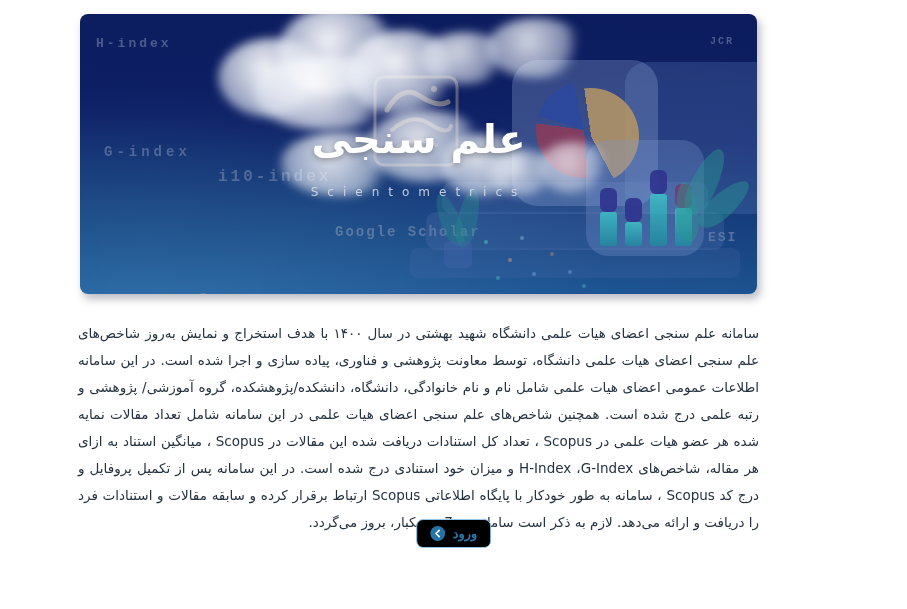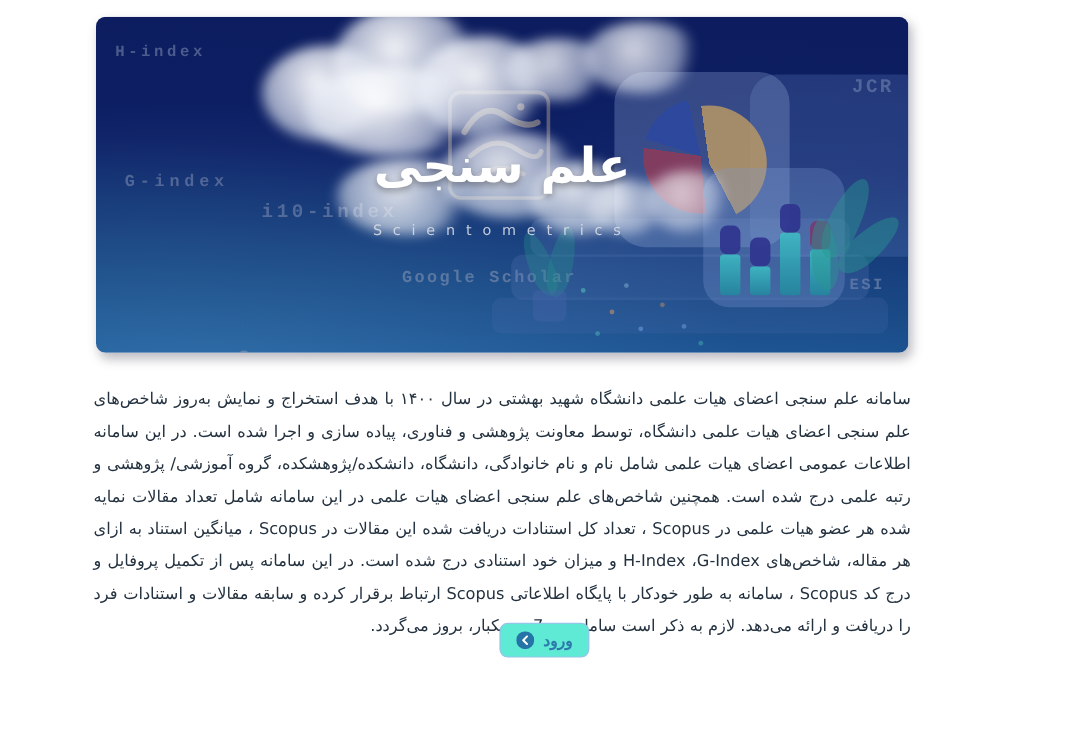--- a/index.html
+++ b/index.html
@@ -16,21 +16,21 @@
             box-shadow: 3px 5px 9px rgba(60,60,80,.35); }
 
   
   .wm { position:absolute; font-weight:bold; color:rgba(128,142,178,.55);
         filter:blur(.6px); white-space:nowrap;font-family:Liberation Mono, monospace; }
   .wm-h   { left:16px;  top:22px;  font-size:13px; letter-spacing:3px; }
   .wm-g   { left:24px;  top:130px; font-size:14px; letter-spacing:4px; }
   .wm-i10 { left:138px; top:154px; font-size:16px; letter-spacing:3px; }
   .wm-gs  { left:255px; top:210px; font-size:14px; letter-spacing:2px; color:rgba(150,160,185,.5);text-align:center; }
   .wm-sc  { left:118px; top:232px; font-size:18px; letter-spacing:3px; color:rgba(150,160,185,.5);margin-top:44px; }
-  .wm-jcr { left:630px; top:22px;  font-size:16px; letter-spacing:2px;margin-top:28px; }
+  .wm-jcr { left:630px; top:22px;  font-size:10px; letter-spacing:2px; }
   .wm-esi { left:628px; top:216px; font-size:13px; letter-spacing:2px; color:rgba(150,162,188,.5); }
 
   
   .cloud { position:absolute; filter:blur(5px); z-index:4; }
   .puff  { position:absolute; border-radius:50%;
            background:radial-gradient(circle at 42% 38%, rgba(255,255,255,.95),
                       rgba(235,240,248,.6) 55%, rgba(215,225,242,0) 74%); }
   .cloud-a { left:138px; top:-14px; width:240px; height:130px; }
   .cloud-a .p1{left:60px; top:6px;  width:120px;height:90px;}
   .cloud-a .p2{left:0;    top:38px; width:110px;height:80px;}
@@ -106,21 +106,21 @@
               color:rgba(218,222,232,.88); white-space:nowrap; }
 
   
   .about { position:absolute; left:78px; top:320px; width:681px;
            direction:rtl; text-align:justify; font-size:13.5px; line-height:27px;
            color:#243240; }
 
   
   .login-btn { position:absolute; left:50%; top:519px; transform:translateX(-50%);
                display:flex; direction:rtl; align-items:center; gap:8px;
-               background:#5eead4; border:1px solid #93c5e8; border-radius:7px;
+               background:#000000; border:1px solid #93c5e8; border-radius:7px;
                padding:6px 13px; cursor:pointer; }
   .login-btn .lbl { font-size:13px; font-weight:bold; color:#2e77ad; line-height:1; }
   .login-btn svg { display:block; }
 </style>
 </head>
 <body>
 
 <div class="banner">
 
   <span class="wm wm-h">H-index</span>

